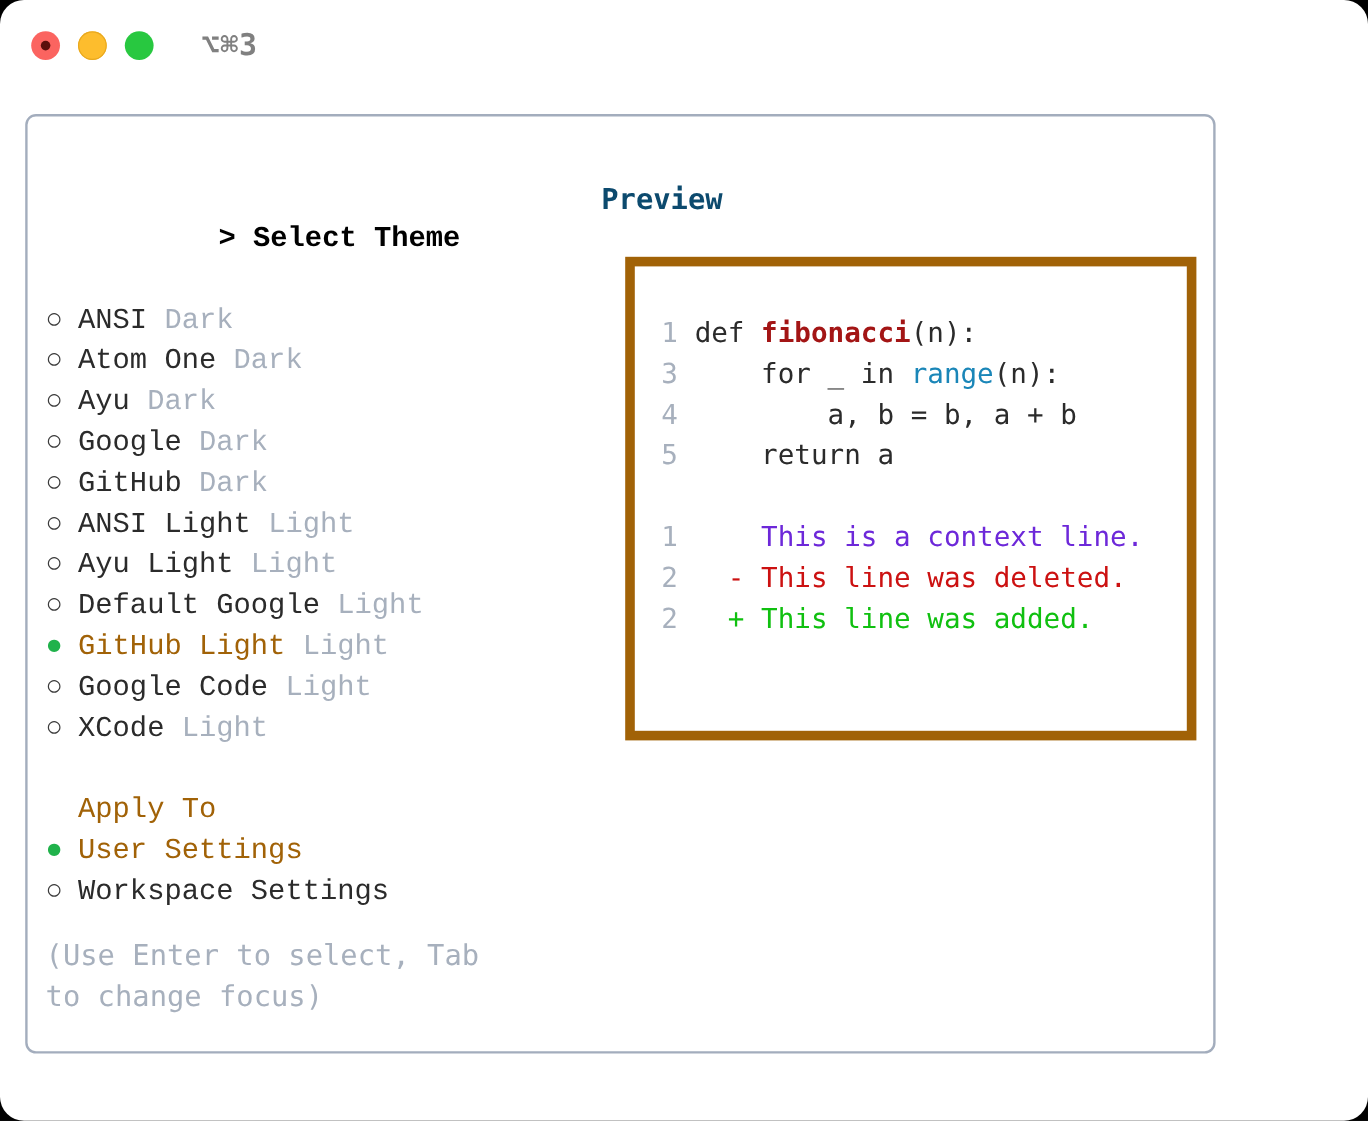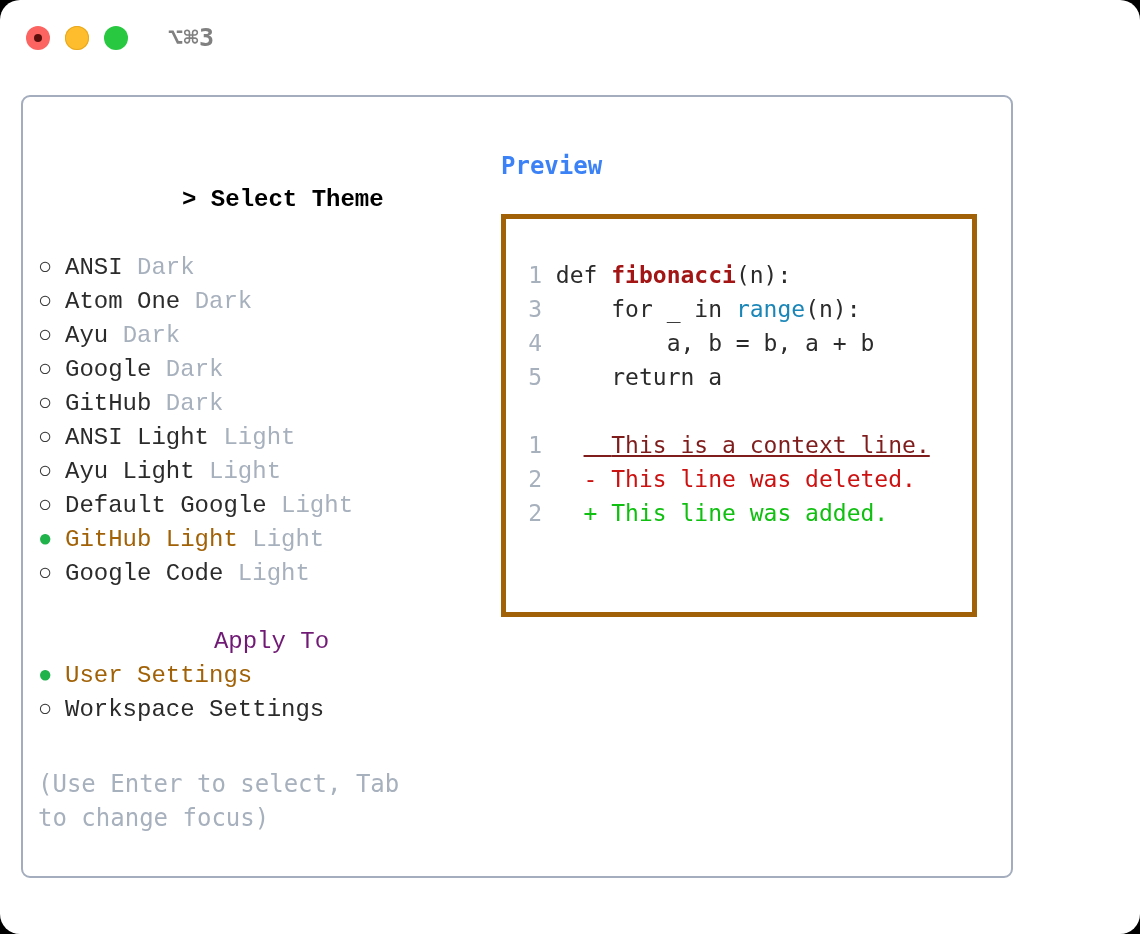--- a/index.html
+++ b/index.html
@@ -123,69 +123,69 @@
   .bullet.sel { color: #20b24b; }
 
   .item-label { color: #2b2b2b; }
   .item-label.selected { color: #a16207; }
   .variant { color: #a7b0bd; }
 
   .spacer { display: block; height: 34px; }
 
   .apply-head {
     padding-left: 27px;
-    color: #701a75;
-    text-align: center;
+    color: #a16207;
   }
 
   .hint {
     font-size: 24px;
     line-height: 34px;
     color: #a7b0bd;
     white-space: pre-wrap;
     width: 400px;
-    margin-top: 40px;
+    margin-top: 18px;
   }
 
   
   .preview-title {
     font-size: 24px;
     line-height: 34px;
     font-weight: bold;
-    color: #3b82f6;
+    color: #0c4a6e;
     white-space: pre;
   }
   .preview-box {
     margin-top: 31px;
     width: 476px;
     height: 403px;
-    border: 5px solid #a16207;
+    border: 8px solid #a16207;
     box-sizing: border-box;
     background: #ffffff;
     padding: 39px 0 16px 22px;
+    margin-left: 20px;
   }
   .code-line {
     font-size: 23px;
     line-height: 34px;
     white-space: pre;
     color: #2b2b2b;
   }
   .lno {
     color: #a7b0bd;
     display: inline-block;
     width: 14px;
     text-align: right;
   }
   .tok-fn   { color: #a31515; font-weight: bold; }
   .tok-num  { color: #0d8577; }
   .tok-call { color: #1a86b8; }
   .tok-plain{ color: #2b2b2b; }
 
   .diff-gap { display: block; height: 34px; }
-  .diff-context { color: #7f1d1d; text-decoration: underline; }
+  .diff-context { color: #6d28d9; }
   .diff-del { color: #cc1111; }
   .diff-add { color: #10c010; }
 </style>
 </head>
 <body>
 
 <div class="window">
 
   <div class="titlebar">
     <div class="dots">
@@ -209,20 +209,21 @@
             <div class="line"><span class="bullet">○</span><span class="item-label">ANSI</span><span> </span><span class="variant">Dark</span></div>
             <div class="line"><span class="bullet">○</span><span class="item-label">Atom One</span><span> </span><span class="variant">Dark</span></div>
             <div class="line"><span class="bullet">○</span><span class="item-label">Ayu</span><span> </span><span class="variant">Dark</span></div>
             <div class="line"><span class="bullet">○</span><span class="item-label">Google</span><span> </span><span class="variant">Dark</span></div>
             <div class="line"><span class="bullet">○</span><span class="item-label">GitHub</span><span> </span><span class="variant">Dark</span></div>
             <div class="line"><span class="bullet">○</span><span class="item-label">ANSI Light</span><span> </span><span class="variant">Light</span></div>
             <div class="line"><span class="bullet">○</span><span class="item-label">Ayu Light</span><span> </span><span class="variant">Light</span></div>
             <div class="line"><span class="bullet">○</span><span class="item-label">Default Google</span><span> </span><span class="variant">Light</span></div>
             <div class="line"><span class="bullet sel">●</span><span class="item-label selected">GitHub Light</span><span> </span><span class="variant">Light</span></div>
             <div class="line"><span class="bullet">○</span><span class="item-label">Google Code</span><span> </span><span class="variant">Light</span></div>
+            <div class="line"><span class="bullet">○</span><span class="item-label">XCode</span><span> </span><span class="variant">Light</span></div>
           </div>
 
         <span class="spacer"></span>
 
         <div class="line apply-head">Apply To</div>
 
         <div id="apply-list">
             <div class="line"><span class="bullet sel">●</span><span class="item-label selected">User Settings</span></div>
             <div class="line"><span class="bullet">○</span><span class="item-label">Workspace Settings</span></div>
           </div>

